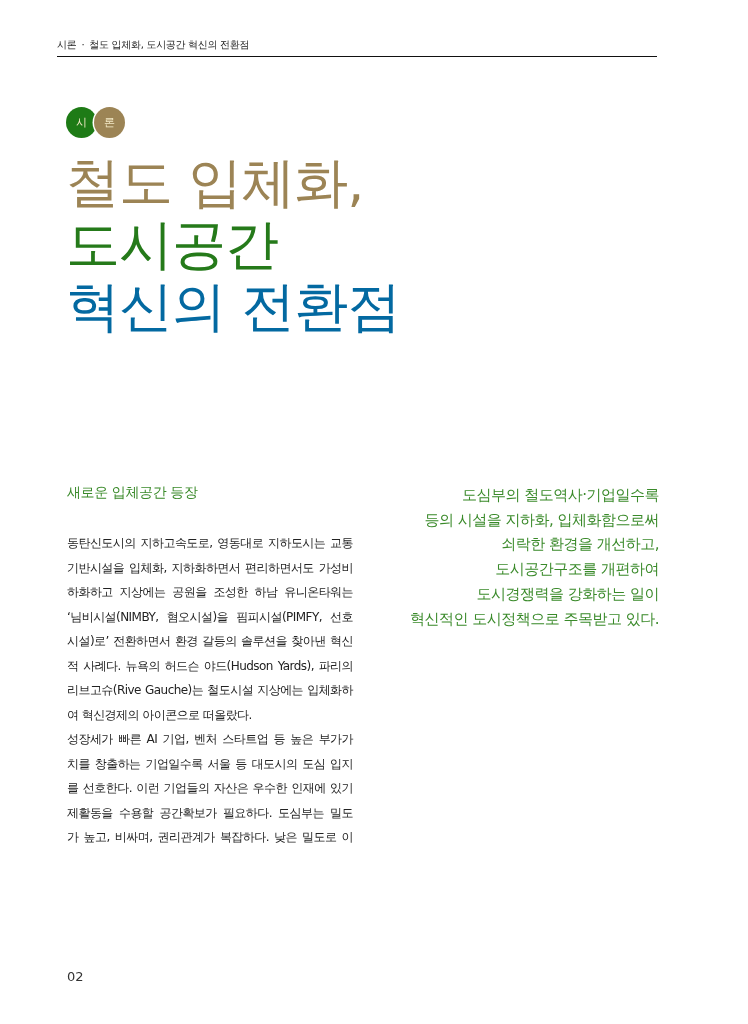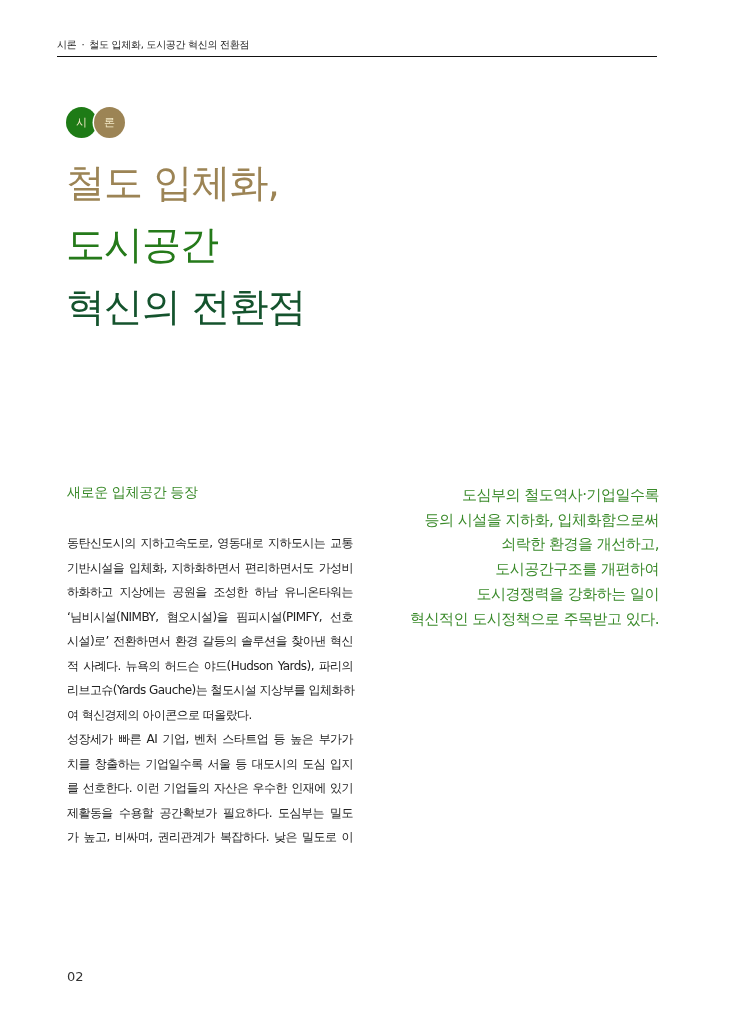--- a/index.html
+++ b/index.html
@@ -63,28 +63,28 @@
       left: 28px;
       background: #9c8455;
       z-index: 2;
       box-shadow: 0 0 0 1.5px #ffffff;
     }
     .title {
       position: absolute;
       left: 66px;
       top: 152px;
       margin: 0;
-      font-size: 39px;
+      font-size: 54px;
       line-height: 62px;
       font-weight: normal;
       letter-spacing: -1px;
     }
     .title .line1 { color: #9c8455; display: block; }
     .title .line2 { color: #257a1a; display: block; }
-    .title .line3 { color: #14532d; display: block; text-align: right; }
+    .title .line3 { color: #0369a1; display: block; text-align: right; }
 
     .section-heading {
       position: absolute;
       left: 67px;
       top: 484px;
       font-size: 14px;
       color: #3a8a2a;
       letter-spacing: -0.4px;
       white-space: nowrap;
     }
@@ -156,21 +156,21 @@
 
 <div class="section-heading">새로운 입체공간 등장</div>
 
 <div class="body-text">
   <span class="line">동탄신도시의 지하고속도로, 영동대로 지하도시는 교통</span>
   <span class="line">기반시설을 입체화, 지하화하면서 편리하면서도 가성비</span>
   <span class="line">하화하고 지상에는 공원을 조성한 하남 유니온타워는</span>
   <span class="line">‘님비시설(NIMBY, 혐오시설)을 핌피시설(PIMFY, 선호</span>
   <span class="line">시설)로’ 전환하면서 환경 갈등의 솔루션을 찾아낸 혁신</span>
   <span class="line">적 사례다. 뉴욕의 허드슨 야드(Hudson Yards), 파리의</span>
-  <span class="line">리브고슈(Yards Gauche)는 철도시설 지상부를 입체화하</span>
+  <span class="line">리브고슈(Rive Gauche)는 철도시설 지상에는 입체화하</span>
   <span class="line last">여 혁신경제의 아이콘으로 떠올랐다.</span>
   <span class="line">성장세가 빠른 AI 기업, 벤처 스타트업 등 높은 부가가</span>
   <span class="line">치를 창출하는 기업일수록 서울 등 대도시의 도심 입지</span>
   <span class="line">를 선호한다. 이런 기업들의 자산은 우수한 인재에 있기</span>
   <span class="line">제활동을 수용할 공간확보가 필요하다. 도심부는 밀도</span>
   <span class="line">가 높고, 비싸며, 권리관계가 복잡하다. 낮은 밀도로 이</span>
 </div>
 
 <div class="pull-quote">
   <span class="pq-line">도심부의 철도역사·기업일수록</span>

